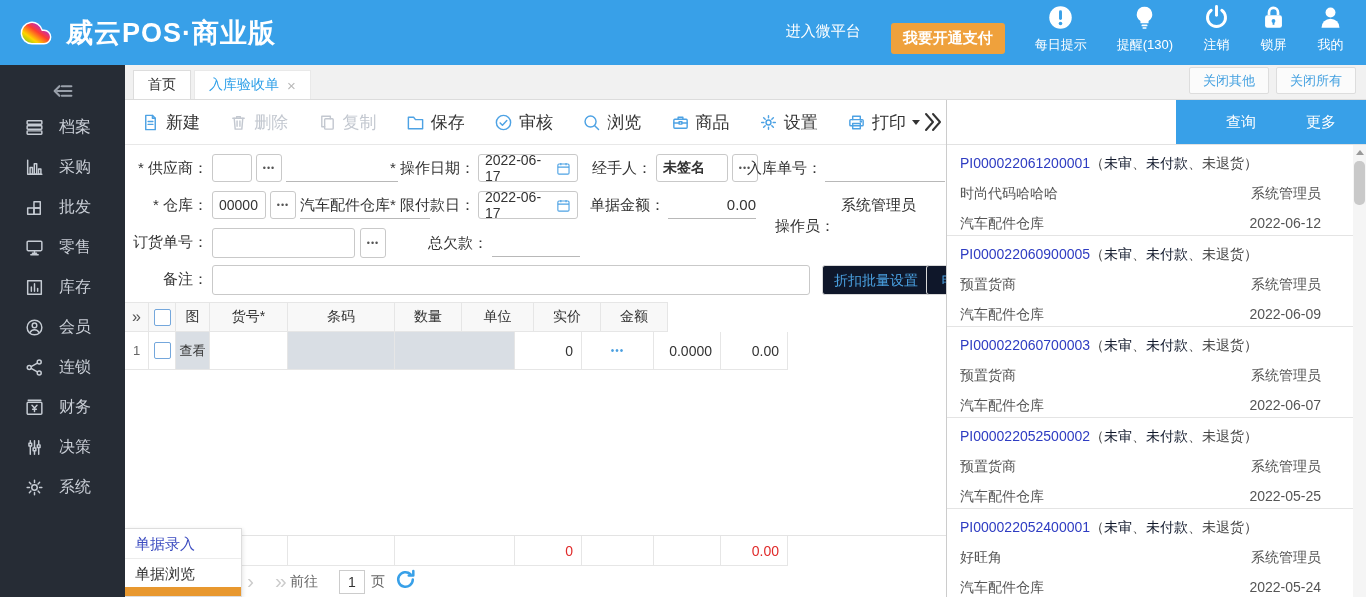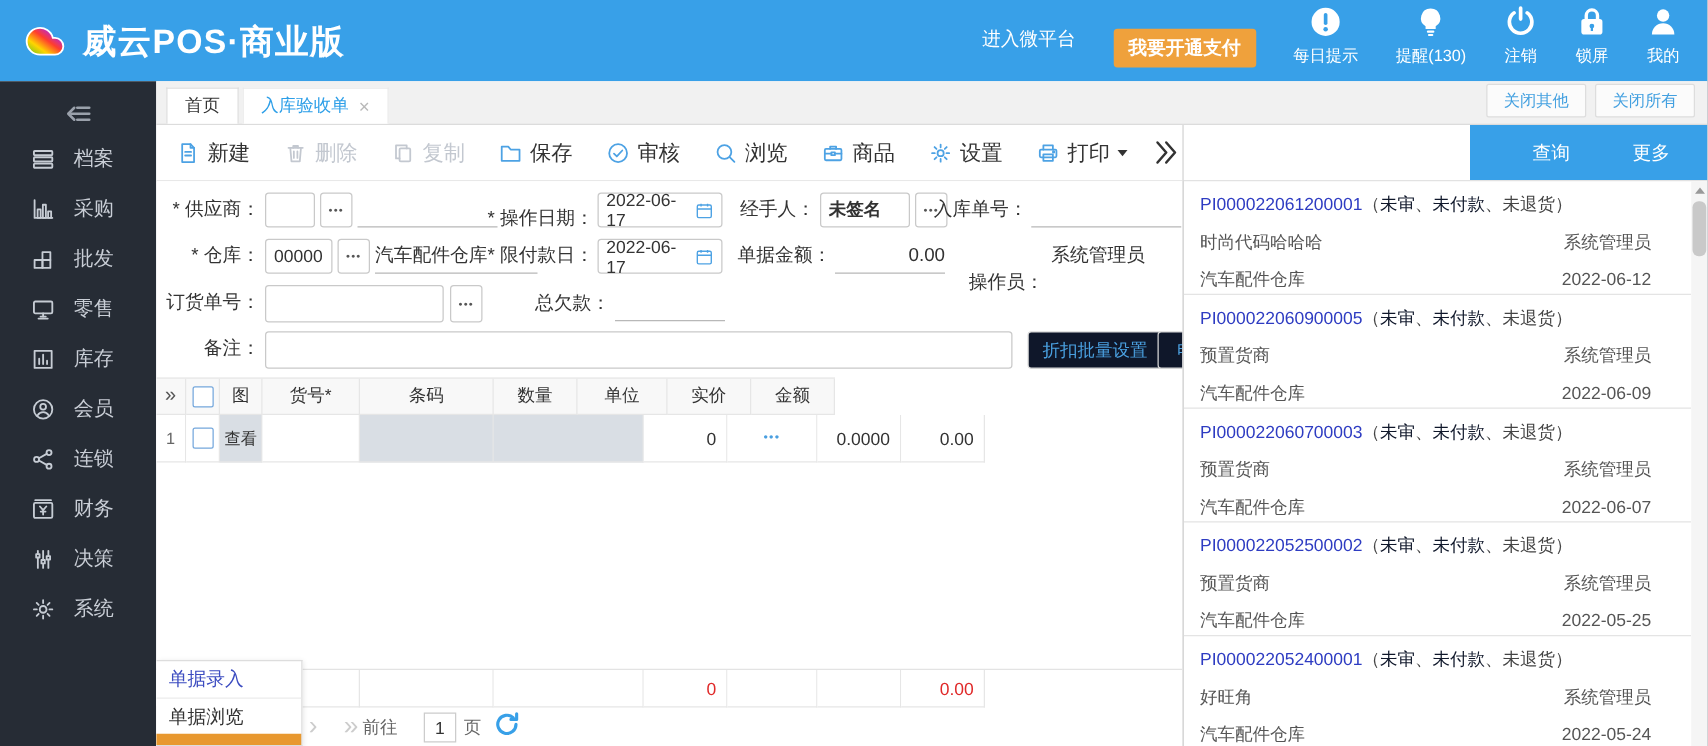--- a/index.html
+++ b/index.html
@@ -24,21 +24,21 @@
 
   
   .tabstrip{position:absolute;top:65px;left:125px;width:1241px;height:35px;background:#f1f1f1;border-bottom:1px solid #dcdcdc;box-sizing:border-box;display:flex;align-items:flex-end;padding-left:8px;}
   .tab{display:flex;align-items:center;height:29px;padding:0 14px;background:#fff;border:1px solid #ddd;border-bottom:none;font-size:14px;color:#333;margin-right:3px;box-sizing:border-box;cursor:pointer;}
   .tab.active{color:#2d9fe8;border-color:#e9e9e9;}
   .tab-close{color:#b9b9b9;margin-left:8px;font-size:15px;}
   .tab-actions{margin-left:auto;display:flex;gap:7px;align-items:center;padding:0 10px 5px 0;}
   .tab-btn{height:27px;padding:0 13px;background:#fbfbfb;border:1px solid #ddd;color:#43a0e0;font-size:13px;border-radius:2px;cursor:pointer;}
 
   
-  .toolbar{position:absolute;top:100px;left:125px;width:795px;height:45px;background:#fff;border-bottom:1px solid #e8e8e8;box-sizing:border-box;display:flex;align-items:center;gap:27px;padding-left:16px;overflow:hidden;white-space:nowrap;}
+  .toolbar{position:absolute;top:100px;left:125px;width:795px;height:45px;background:#fff;border-bottom:1px solid #e8e8e8;box-sizing:border-box;display:flex;align-items:center;gap:27px;padding-left:16px;overflow:hidden;white-space:nowrap;justify-content:space-between;}
   .tb-item{display:flex;align-items:center;gap:6px;font-size:17px;color:#333;cursor:pointer;flex:0 0 auto;}
   .tb-item.disabled{color:#c3c8d0;cursor:default;}
   svg.ic{fill:none;stroke:#4da2e4;stroke-width:1.5;stroke-linecap:round;stroke-linejoin:round;}
   .disabled svg.ic{stroke:#c3c8d0;}
   .caret{width:0;height:0;border:4px solid transparent;border-top:5px solid #333;margin-top:5px;}
   .panel-toggle{position:absolute;top:100px;left:920px;width:26px;height:45px;background:#fff;border-bottom:1px solid #e8e8e8;box-sizing:border-box;display:flex;align-items:center;justify-content:center;cursor:pointer;}
 
   
   .content{position:absolute;top:145px;left:125px;width:821px;height:452px;background:#fff;overflow:hidden;}
   .fl{position:absolute;font-size:15px;color:#333;text-align:right;line-height:28px;height:28px;}
@@ -354,21 +354,21 @@
         <path d="M11 3l7 8-7 8"></path>
       </svg>
   </div>
 
   <div class="content">
 
     <div class="fl" style="left:0;top:9px;width:83px;">* 供应商：</div>
     <input class="inp" style="left: 87px; top: 9px; width: 40px;" value="">
     <div class="dots" style="left:131px;top:9px;">•••</div>
     <div class="uline" style="left:161px;top:9px;width:112px;"></div>
-    <div class="fl" style="left:250px;top:16px;width:100px;">* 操作日期：</div>
+    <div class="fl" style="left:250px;top:9px;width:100px;">* 操作日期：</div>
     <div class="datebox" style="left:353px;top:9px;width:100px;">
       <span>2022-06-17</span>
       <svg width="15" height="15" viewBox="0 0 20 20" fill="none" stroke="#4da2e4" stroke-width="1.5">
           <rect x="2.5" y="4" width="15" height="13.5" rx="1.5"></rect>
           <path d="M2.5 8.2h15M6.5 2.5v3M13.5 2.5v3"></path>
         </svg>
     </div>
     <div class="fl" style="left:455px;top:9px;width:72px;">经手人：</div>
     <input class="inp" style="left: 531px; top: 9px; width: 72px; font-weight: bold;" value="未签名">
     <div class="dots" style="left:607px;top:9px;">•••</div>

